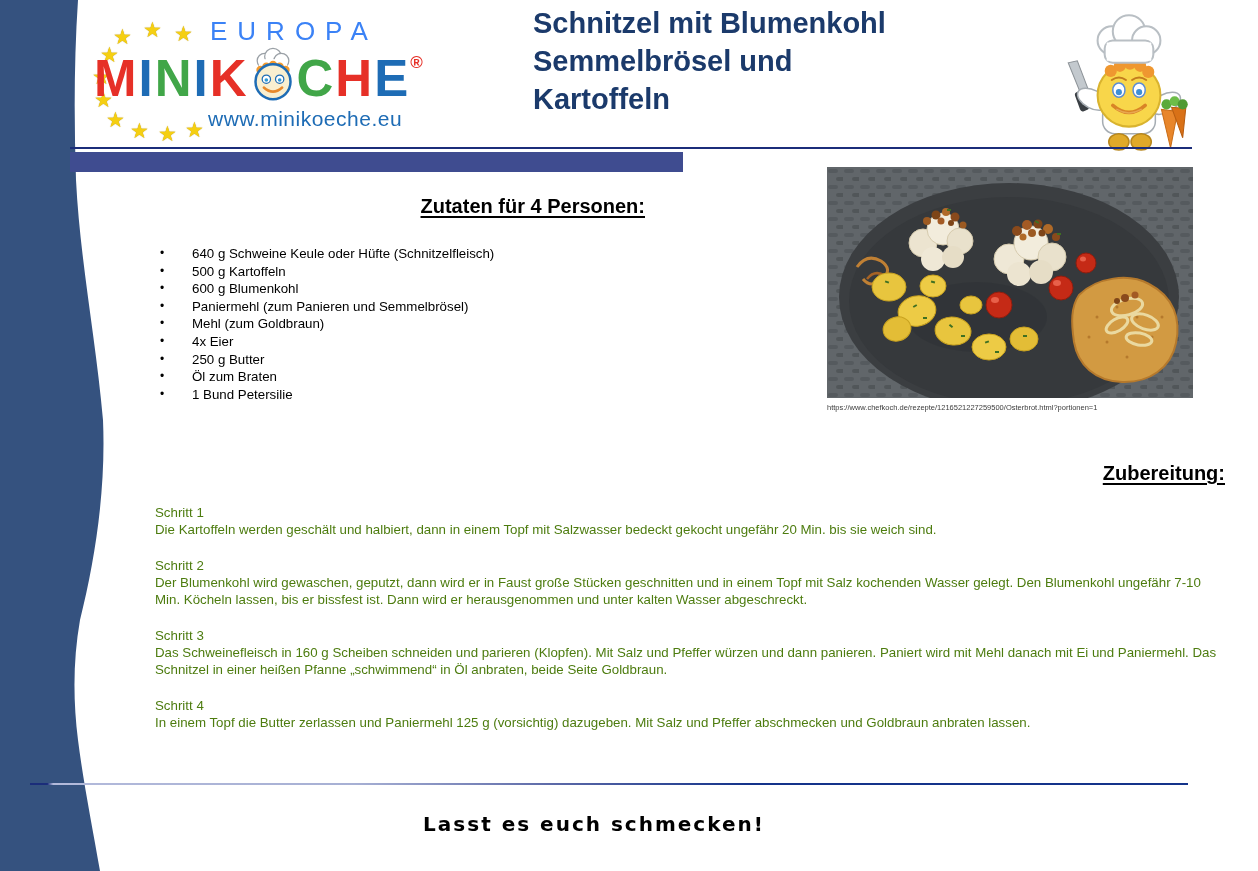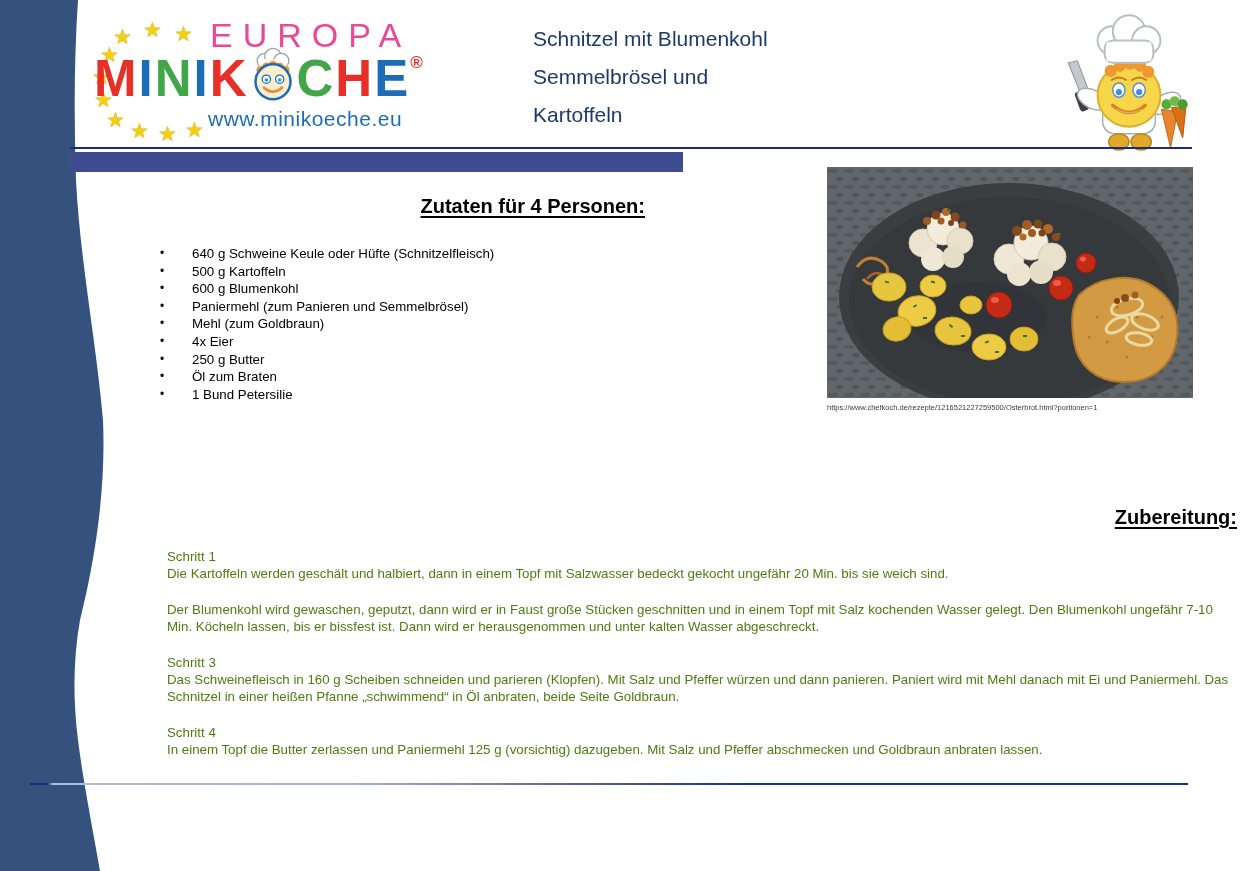--- a/index.html
+++ b/index.html
@@ -7,33 +7,33 @@
     font-family:"Liberation Sans", sans-serif; }
   #page { position:relative; width:1258px; height:871px; background:#fff; }
 
   
   #sidebar-wave { position:absolute; left:0; top:0; width:115px; height:871px; }
 
   
   #logo { position:absolute; left:88px; top:10px; width:430px; height:130px; }
   .star { position:absolute; font-size:21px; color:#f5cf12;
           text-shadow:0 0 1px #a8830a; line-height:1; }
-  #brand-top { position:absolute; left:122px; top:6px; font-size:34px;
-          letter-spacing:10px; color:#ec4899; }
+  #brand-top { position:absolute; left:122px; top:6px; font-size:26px;
+          letter-spacing:10px; color:#3b82f6; }
   #brand-main { position:absolute; left:6px; top:34px; white-space:nowrap;
           font-weight:bold; font-size:51px; letter-spacing:2px; line-height:1; }
   #brand-main .chefface { display:inline-block; width:50px; height:62px;
           vertical-align:-10px; margin:0 -1px; }
   #brand-reg { font-size:17px; vertical-align:28px; letter-spacing:0; }
   #brand-site { position:absolute; left:120px; top:97px; font-size:21px;
           color:#1e6cb5; letter-spacing:0.5px; }
 
   
-  #title { position:absolute; left:533px; top:20px; width:560px;
-           font-weight:normal; font-size:21px; line-height:38px; color:#1b3a6b; }
+  #title { position:absolute; left:533px; top:4px; width:560px;
+           font-weight:bold; font-size:29px; line-height:38px; color:#1b3a6b; }
 
   
   #mascot { position:absolute; left:1066px; top:4px; width:126px; height:152px; }
 
   
   #head-rule-thin { position:absolute; left:70px; top:147px; width:1122px;
            height:2px; background:#1b2d7a; }
   #head-rule-bar { position:absolute; left:70px; top:152px; width:613px;
            height:20px; background:#3f4c90; }
 
@@ -44,21 +44,21 @@
 
   
   #ingredients { position:absolute; left:155px; top:195px; width:490px; }
   .sec-heading { font-weight:bold; font-size:20px; color:#000;
            text-decoration:underline; text-underline-offset:3px;text-align:right; }
   #ingredient-list { list-style:none; margin-top:27px; }
   #ingredient-list li { display:flex; font-size:13.3px; line-height:17.6px; }
   #ingredient-list .bullet { width:37px; padding-left:5px; font-size:12px; }
 
   
-  #preparation { position:absolute; left:167px; top:462px; width:1070px;margin-top:44px; }
+  #preparation { position:absolute; left:155px; top:462px; width:1070px; }
   .step { margin-top:19px; font-size:13.3px; line-height:17px; color:#4d7c0f; }
   .step:first-of-type { margin-top:23px; }
   .step-label { }
   .step-text { }
 
   
   #bottom-rule { position:absolute; left:30px; top:783px; width:1158px; height:2px;
       background:linear-gradient(to right,#1b2d7a 0%,#1b2d7a 1.5%,#b3badb 2%,
                  #a7b0d4 28%,#5d6aa8 45%,#14338a 62%,#14338a 100%); }
   #footer-message { position:absolute; left:34px; top:812px; width:1120px;
@@ -315,27 +315,29 @@
   </div>
 
   <div id="preparation">
     <div class="sec-heading">Zubereitung:</div>
 
     <div class="step">
       <div class="step-label">Schritt 1</div>
       <div class="step-text">Die Kartoffeln werden geschält und halbiert, dann in einem Topf mit Salzwasser bedeckt gekocht ungefähr 20 Min. bis sie weich sind.</div>
     </div>
     <div class="step">
+      <div class="step-label">Schritt 2</div>
       <div class="step-text">Der Blumenkohl wird gewaschen, geputzt, dann wird er in Faust große Stücken geschnitten und in einem Topf mit Salz kochenden Wasser gelegt. Den Blumenkohl ungefähr 7-10 Min. Köcheln lassen, bis er bissfest ist. Dann wird er herausgenommen und unter kalten Wasser abgeschreckt.</div>
     </div>
     <div class="step">
       <div class="step-label">Schritt 3</div>
       <div class="step-text">Das Schweinefleisch in 160 g Scheiben schneiden und parieren (Klopfen). Mit Salz und Pfeffer würzen und dann panieren. Paniert wird mit Mehl danach mit Ei und Paniermehl. Das Schnitzel in einer heißen Pfanne „schwimmend“ in Öl anbraten, beide Seite Goldbraun.</div>
     </div>
     <div class="step">
       <div class="step-label">Schritt 4</div>
       <div class="step-text">In einem Topf die Butter zerlassen und Paniermehl 125 g (vorsichtig) dazugeben. Mit Salz und Pfeffer abschmecken und Goldbraun anbraten lassen.</div>
     </div>
   </div>
 
   <div id="bottom-rule"></div>
+  <div id="footer-message">Lasst es euch schmecken!</div>
 
 </div>
 
 </body></html>

